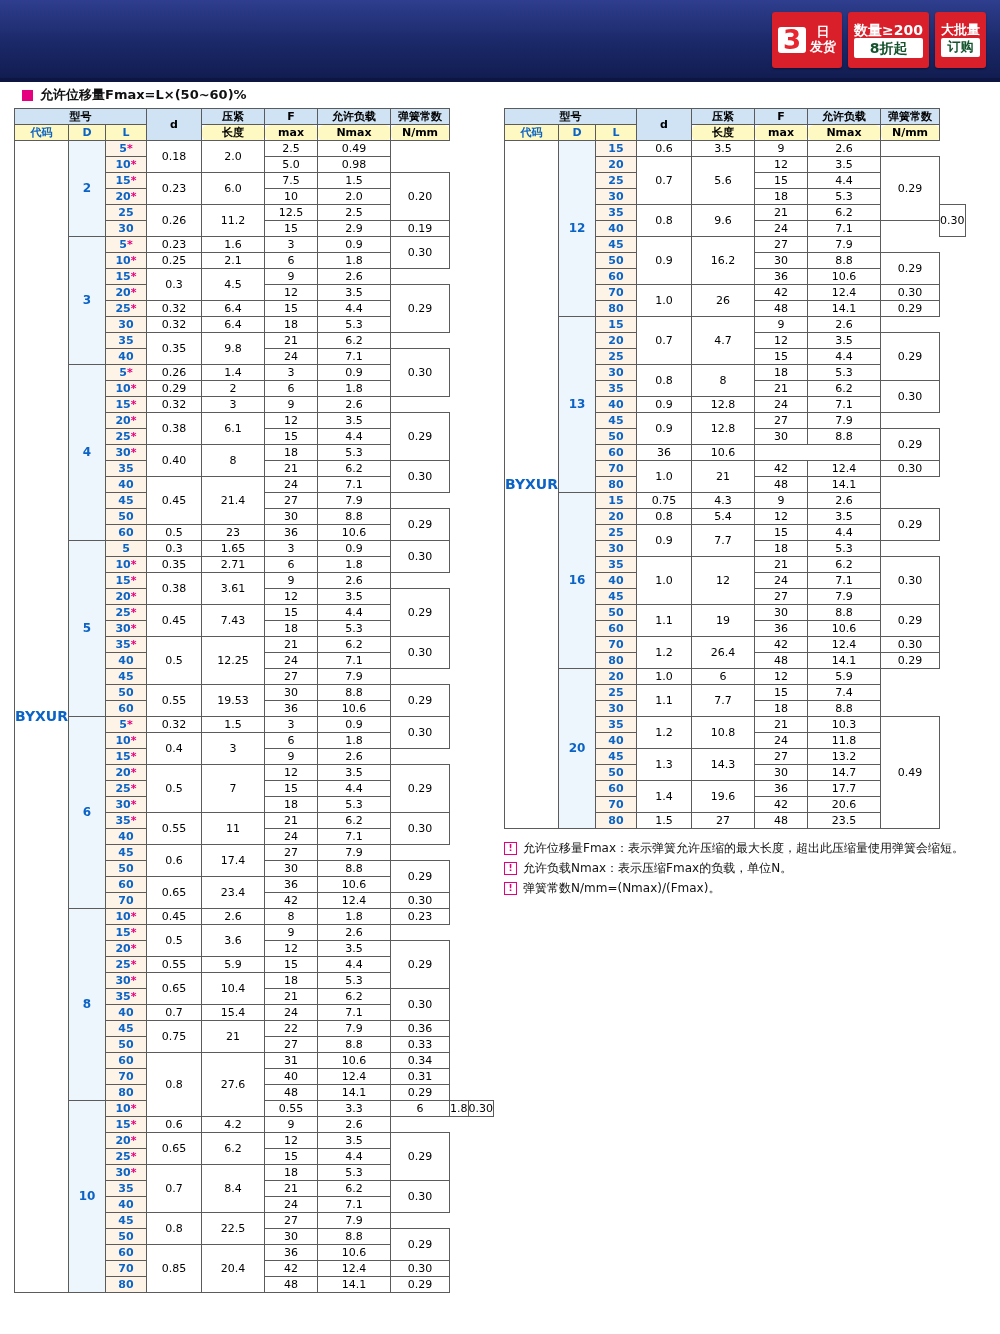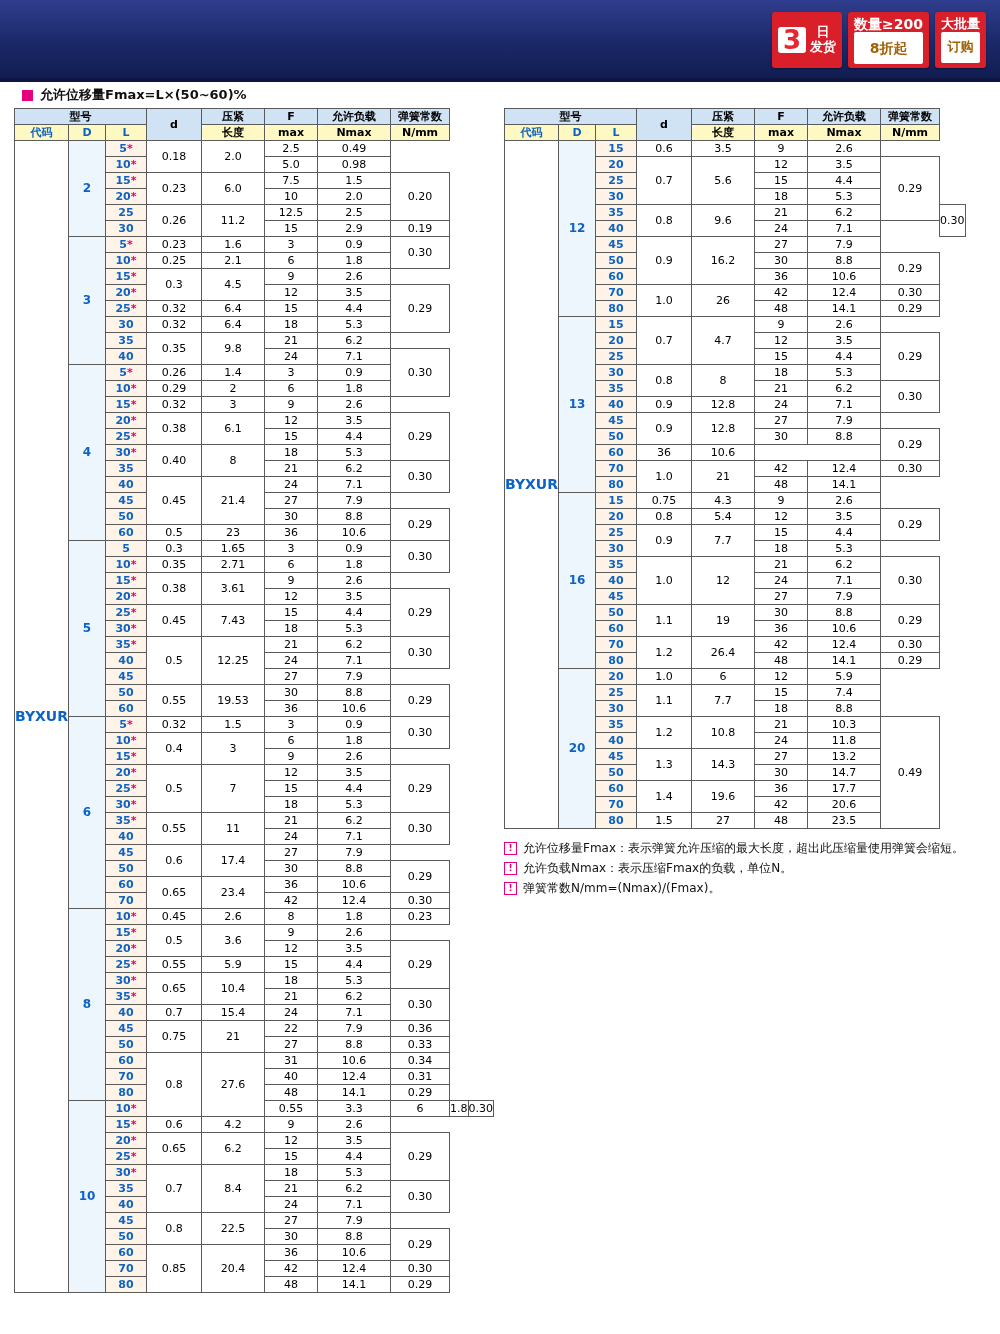--- a/index.html
+++ b/index.html
@@ -39,22 +39,22 @@
   .badge .big{
     background:#fff;color:#e8262f;font-weight:bold;font-size:26px;
     border-radius:3px;padding:0 5px;line-height:1;margin-right:4px;
   }
   .badge .two{
     display:flex;flex-direction:column;justify-content:center;
     font-size:13px;font-weight:bold;line-height:1.15;text-align:center;
   }
   .badge.b2 .two{font-size:14px;}
   .badge .wline{
-    background:#fff;color:#a16207;font-weight:bold;border-radius:2px;
-    padding:8px 3px;display:inline-block;
+    background:#fff;color:#14532d;font-weight:bold;border-radius:2px;
+    padding:2px 3px;display:inline-block;
   }
   
   .topnote{
     margin:4px 0 4px 22px;font-size:13px;font-weight:bold;color:#111;
     display:flex;align-items:center;gap:7px;
   }
   .sq{width:11px;height:11px;background:#e4007f;display:inline-block;}
   
   .sheet{display:flex;padding:0 14px;gap:10px;align-items:flex-start;}
   table{border-collapse:collapse;}

